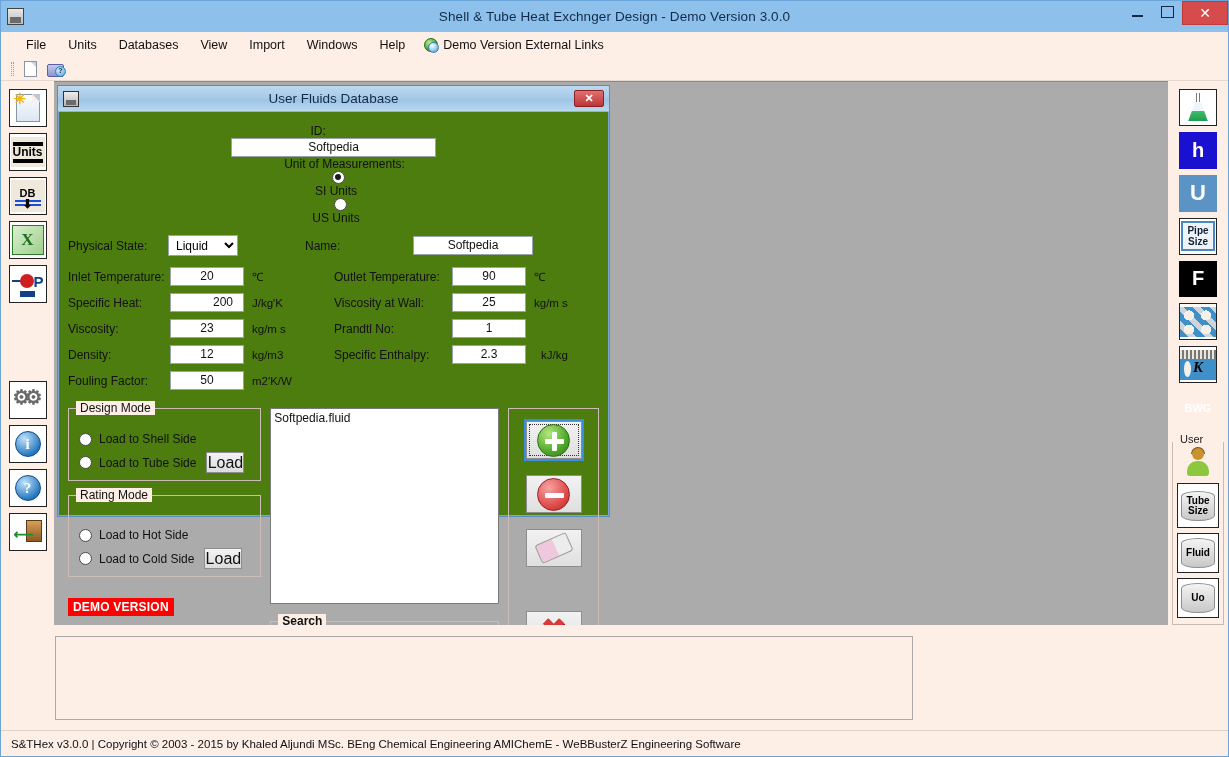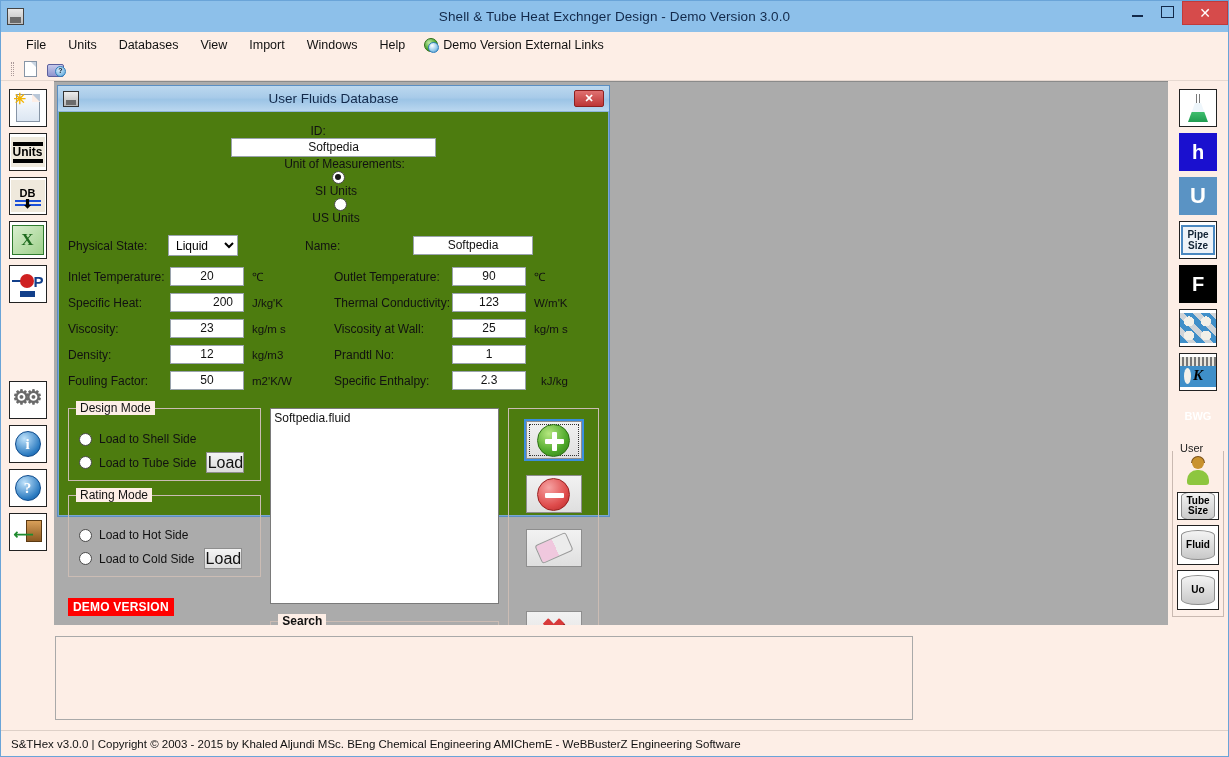--- a/index.html
+++ b/index.html
@@ -465,25 +465,20 @@
               </div>
             </div>
 
             <div style="width:250px;">
               <div class="row" style="margin-bottom:7px;">
                 <span class="lbl" style="width:118px;">Outlet Temperature:</span>
                 <span class="txtbox" style="width:74px;">90</span>
                 <span class="unit" style="margin-left:8px;">℃</span>
               </div>
               <div class="row" style="margin-bottom:7px;">
-                <span class="lbl" style="width:118px;">Thermal Conductivity:</span>
-                <span class="txtbox" style="width:74px;">123</span>
-                <span class="unit" style="margin-left:8px;">W/m'K</span>
-              </div>
-              <div class="row" style="margin-bottom:7px;">
                 <span class="lbl" style="width:118px;">Viscosity at Wall:</span>
                 <span class="txtbox" style="width:74px;">25</span>
                 <span class="unit" style="margin-left:8px;">kg/m s</span>
               </div>
               <div class="row" style="margin-bottom:7px;">
                 <span class="lbl" style="width:118px;">Prandtl No:</span>
                 <span class="txtbox" style="width:74px;">1</span>
                 <span class="unit" style="margin-left:8px;"></span>
               </div>
               <div class="row">
@@ -601,21 +596,21 @@
 
       <div class="user-group">
         <span class="glabel">User</span>
         <div class="sb-btn nobox" style="height:32px;">
           <span class="ic-person">
             <span class="hair"></span>
               <span class="head"></span>
               <span class="body3"></span>
           </span>
         </div>
-        <div class="sb-btn" style="width:42px;height:28px;">
+        <div class="sb-btn" style="width:42px;height:45px;">
           <span class="ic-cyl">
             <span class="c"></span>
             <span class="lbl">
               <span>Tube</span><br>
               <span>Size</span>
             </span>
           </span>
         </div>
         <div class="sb-btn" style="width:42px;height:40px;">
           <span class="ic-cyl">

